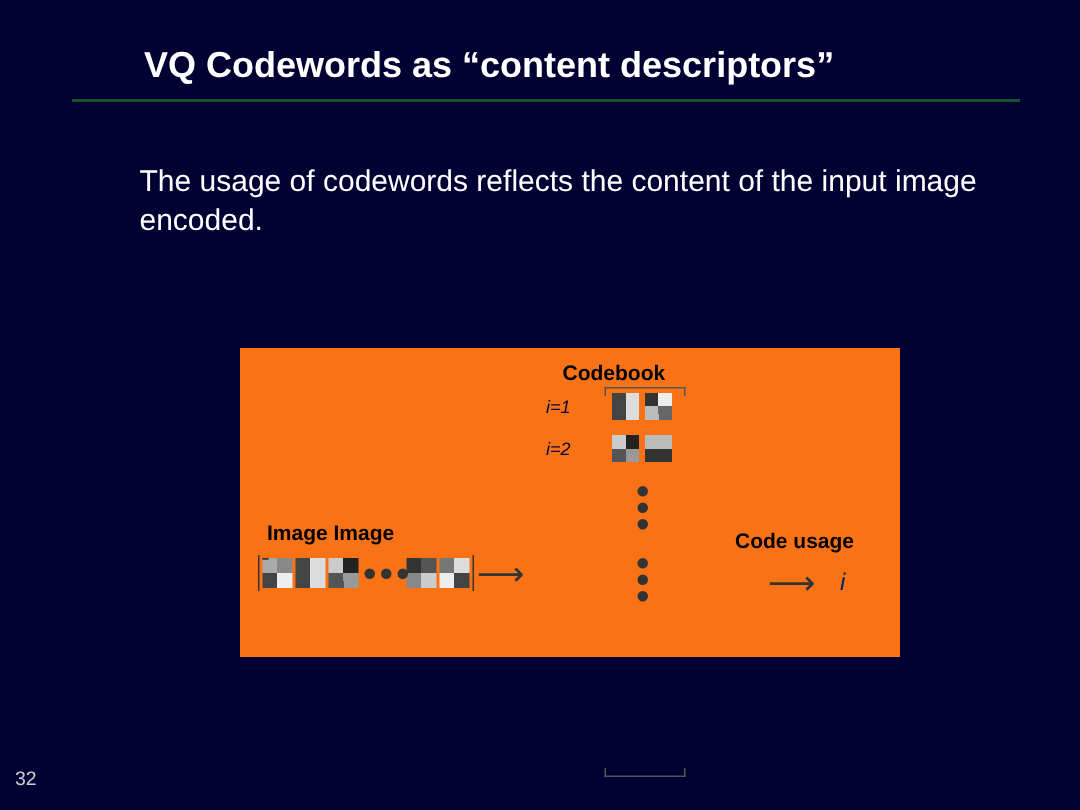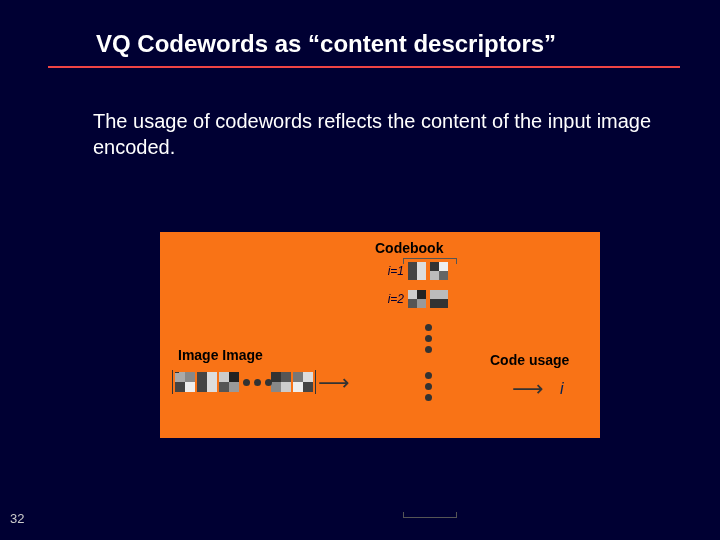--- a/index.html
+++ b/index.html
@@ -9,21 +9,21 @@
     background: #000033;
     font-family: Arial, Helvetica, sans-serif;
     position: relative;
     overflow: hidden;
   }
   .title {
     color: #ffffff;
     font-size: 24px;
     font-weight: bold;
     padding: 30px 0 8px 48px;
-    border-bottom: 2px solid #ef4444;
+    border-bottom: 2px solid #14532d;
     margin: 0 40px 0 48px;
   }
   .body-text {
     color: #ffffff;
     font-size: 20px;
     padding: 40px 60px 0 93px;
     line-height: 1.3;
   }
   .slide-number {
     position: absolute;
@@ -63,21 +63,21 @@
     font-size: 14px;
     font-weight: bold;
     color: #000;
   }
   .i-label {
     position: absolute;
     right: 2px;
     font-size: 12px;
     color: #000033;
     font-style: italic;
-    text-align: right;
+    text-align: left;
     width: 40px;
   }
   .codebook-col {
     position: absolute;
     left: 248px;
     top: 30px;
     width: 46px;
   }
   .cb-row {
     position: relative;

